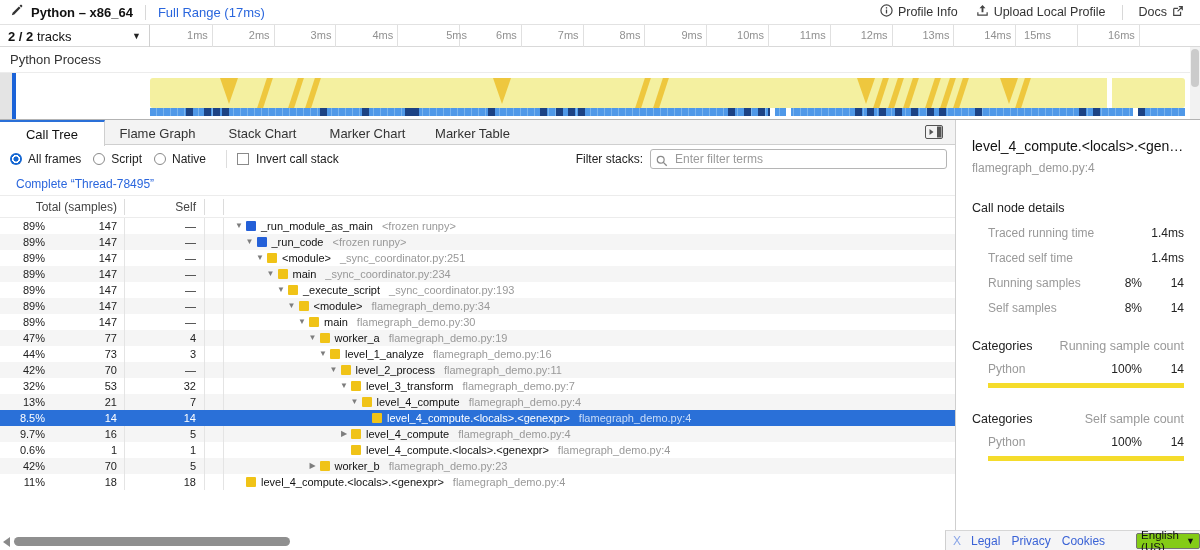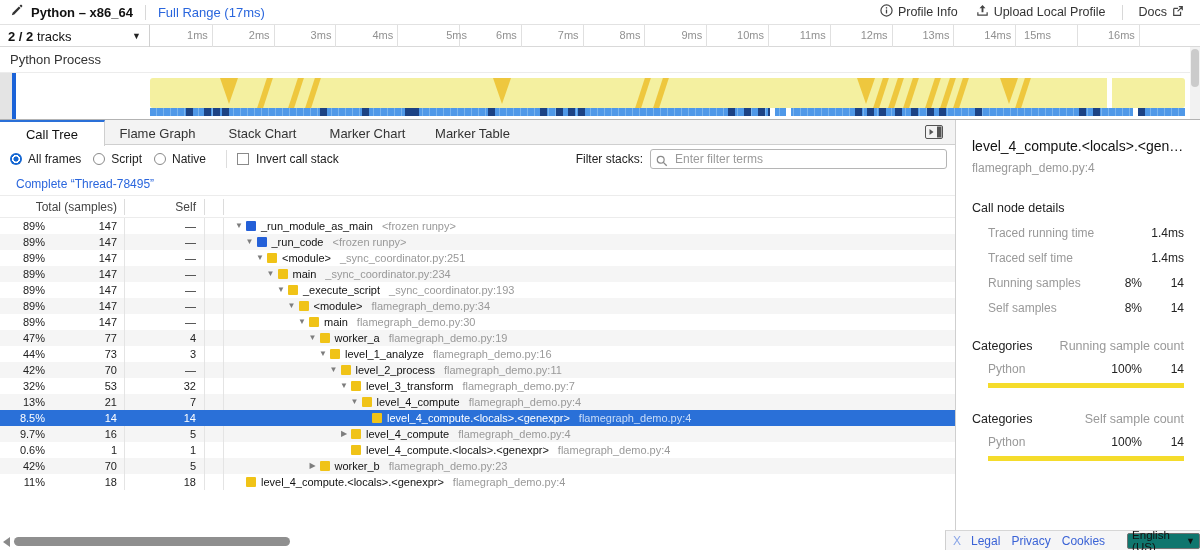--- a/index.html
+++ b/index.html
@@ -124,22 +124,22 @@
   .sb-cathead { display:flex; font-size:12.5px; }
   .sb-cathead .l { color:#222; }
   .sb-cathead .r { margin-left:auto; color:#999; }
   .sb-bar { margin-top:7px; margin-left:16px; height:5px; background:#f5dc2b; }
   
   .footer { position:absolute; left:945px; top:530px; width:255px; height:20px; background:#f5f5f6;
             border-top:1px solid #d6d6d6; border-left:1px solid #cfcfcf;
             display:flex; align-items:center; font-size:12px; padding-left:7px; }
   .foot-x { color:#8aa6e8; margin-right:10px; cursor:pointer; }
   .foot-link { color:#3b63d6; margin-right:11px; cursor:pointer; }
-  .lang-select { margin-left:11px; width:97px; height:16px; border:1px solid #737373; border-radius:2px;
-                 background:#0f766e; display:flex; align-items:center; font-size:11.5px; color:#111;
+  .lang-select { margin-left:20px; width:97px; height:16px; border:1px solid #737373; border-radius:2px;
+                 background:#84cc16; display:flex; align-items:center; font-size:11.5px; color:#111;
                  padding:0 4px; cursor:pointer; }
   .lang-select .chev { margin-left:auto; font-size:9px; color:#111; }
 </style>
 </head>
 <body>
 
 <div class="app">
 
   <div class="hdr">
     <div class="hdr-left">

